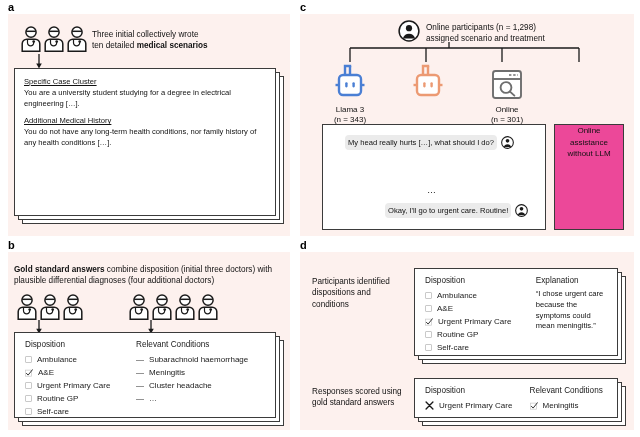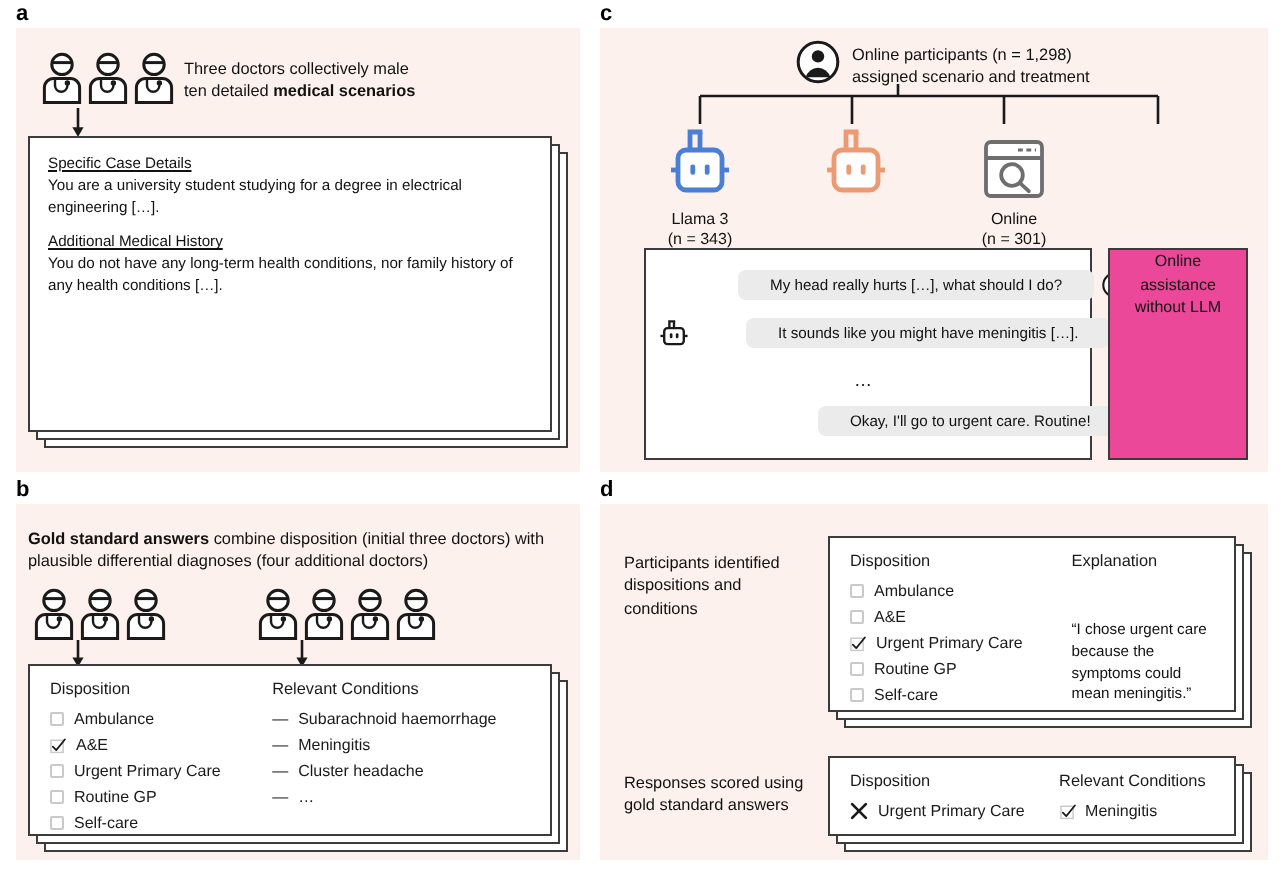--- a/index.html
+++ b/index.html
@@ -90,32 +90,32 @@
   .chatbox{
     position:absolute;background:#fff;border:1px solid #3b3b3b;box-sizing:border-box;
   }
   .ctrlbox{
     position:absolute;background:#ec4899;border:1px solid #3b3b3b;box-sizing:border-box;
     display:flex;justify-content:center;text-align:center;
     font-size:8px;line-height:1.45;color:#111;
   }
   .bubble-row{position:absolute;display:flex;align-items:center;gap:4px;}
   .bubble{
-    background:#ebebeb;border-radius:4px;padding:3px 16px;font-size:7.6px;
-    color:#111;white-space:nowrap;margin-left:24px;
+    background:#ebebeb;border-radius:4px;padding:3px 3px;font-size:7.6px;
+    color:#111;white-space:nowrap;
   }
   .avatar-sm{width:13px;height:13px;flex:none;}
   .bot-sm{width:16px;height:14px;flex:none;}
   .dots{position:absolute;font-size:9px;color:#111;letter-spacing:1px;}
 
   
   .dtxt{position:absolute;font-size:8.2px;line-height:1.4;color:#111;}
   .dcard{position:relative;z-index:4;padding:7px 10px;}
   .d-cols{display:flex;}
-  .quote{font-size:7.6px;line-height:1.42;color:#111;margin-top:21px;}
+  .quote{font-size:7.6px;line-height:1.42;color:#111;}
   .xmark{width:9px;height:9px;flex:none;display:block;}
 </style>
 </head>
 <body>
 
 <div class="fig">
 
   <div class="plabel" id="label-a">a</div>
   <div class="panel" id="panel-a"></div>
 
@@ -137,35 +137,35 @@
     <svg class="doc" viewBox="0 0 22 26">
       <circle cx="11" cy="6.2" r="5.1" fill="#fff" stroke="#1a1a1a" stroke-width="1.5"></circle>
       <line x1="6.2" y1="5.3" x2="15.8" y2="5.3" stroke="#1a1a1a" stroke-width="1.5"></line>
       <path d="M2.2 25.2 V17.8 a4.6 4.6 0 0 1 4.6-4.6 h8.4 a4.6 4.6 0 0 1 4.6 4.6 v7.4 Z" fill="#fff" stroke="#1a1a1a" stroke-width="1.5"></path>
       <path d="M7.5 13.6 v3.2 a3.1 3.1 0 0 0 3.1 3.1 a3.1 3.1 0 0 0 3.1 -3.1 v-1.1" fill="none" stroke="#1a1a1a" stroke-width="1.2"></path>
       <circle cx="13.7" cy="15.5" r="1.35" fill="#1a1a1a"></circle>
     </svg>
   </div>
 
   <div class="caption-a" style="left:92px;top:29px;width:185px;">
-    <span>Three doctors collectively male</span><br>
+    <span>Three initial collectively wrote</span><br>
     <span>ten detailed </span><b>medical scenarios</b>
   </div>
 
   <svg class="arrow" style="left:34px;top:54px;width:10px;height:15px;" viewBox="0 0 10 15">
     <line x1="5" y1="0" x2="5" y2="11" stroke="#1a1a1a" stroke-width="1.3"></line>
     <path d="M5 14.5 L2.2 9.6 L7.8 9.6 Z" fill="#1a1a1a"></path>
   </svg>
 
   <div class="cardstack" style="left:14px;top:68px;width:270px;height:156px;">
     <div class="sheet back2" style="left:8px;top:8px;width:262px;height:148px;"></div>
     <div class="sheet back1" style="left:4px;top:4px;width:262px;height:148px;"></div>
     <div class="sheet front" style="left:0;top:0;width:262px;height:148px;">
       <div class="scenario">
-        <span class="sc-h">Specific Case Details</span>
+        <span class="sc-h">Specific Case Cluster</span>
         <span class="sc-p">You are a university student studying for a degree in electrical engineering […].</span>
         <span class="sc-h">Additional Medical History</span>
         <span class="sc-p">You do not have any long-term health conditions, nor family history of any health conditions […].</span>
       </div>
     </div>
   </div>
 
   <div class="plabel" id="label-b">b</div>
   <div class="panel" id="panel-b"></div>
 
@@ -365,32 +365,20 @@
 
   <div class="chatbox" style="left:322px;top:124px;width:224px;height:106px;">
     <div class="bubble-row" style="left:22px;top:10px;">
       <span class="bubble">My head really hurts […], what should I do?</span>
       <svg class="avatar-sm" viewBox="0 0 22 22">
         <circle cx="11" cy="11" r="9.9" fill="#fff" stroke="#1a1a1a" stroke-width="1.8"></circle>
         <circle cx="11" cy="8.2" r="3.1" fill="#1a1a1a"></circle>
         <path d="M4.9 18.6 a6.3 6.3 0 0 1 12.2 0" fill="#1a1a1a"></path>
       </svg>
     </div>
-    <div class="bubble-row" style="left:6px;top:34px;">
-      <svg class="bot-sm" viewBox="0 0 22 20">
-        <path d="M11 1 h-3.3 v4" fill="none" stroke="#1a1a1a" stroke-width="1.7" stroke-linecap="square"></path>
-        <line x1="11" y1="1" x2="11" y2="5.8" stroke="#1a1a1a" stroke-width="1.7"></line>
-        <rect x="4" y="5.8" width="14" height="11.4" rx="2.4" fill="#fff" stroke="#1a1a1a" stroke-width="1.7"></rect>
-        <line x1="1.3" y1="11.4" x2="4" y2="11.4" stroke="#1a1a1a" stroke-width="1.7"></line>
-        <line x1="18" y1="11.4" x2="20.7" y2="11.4" stroke="#1a1a1a" stroke-width="1.7"></line>
-        <rect x="8" y="9.4" width="1.9" height="3.6" rx="0.9" fill="#1a1a1a"></rect>
-        <rect x="12.3" y="9.4" width="1.9" height="3.6" rx="0.9" fill="#1a1a1a"></rect>
-      </svg>
-      <span class="bubble">It sounds like you might have meningitis […].</span>
-    </div>
     <div class="dots" style="left:104px;top:60px;">…</div>
     <div class="bubble-row" style="left:62px;top:78px;">
       <span class="bubble">Okay, I'll go to urgent care. Routine!</span>
       <svg class="avatar-sm" viewBox="0 0 22 22">
         <circle cx="11" cy="11" r="9.9" fill="#fff" stroke="#1a1a1a" stroke-width="1.8"></circle>
         <circle cx="11" cy="8.2" r="3.1" fill="#1a1a1a"></circle>
         <path d="M4.9 18.6 a6.3 6.3 0 0 1 12.2 0" fill="#1a1a1a"></path>
       </svg>
     </div>
   </div>

